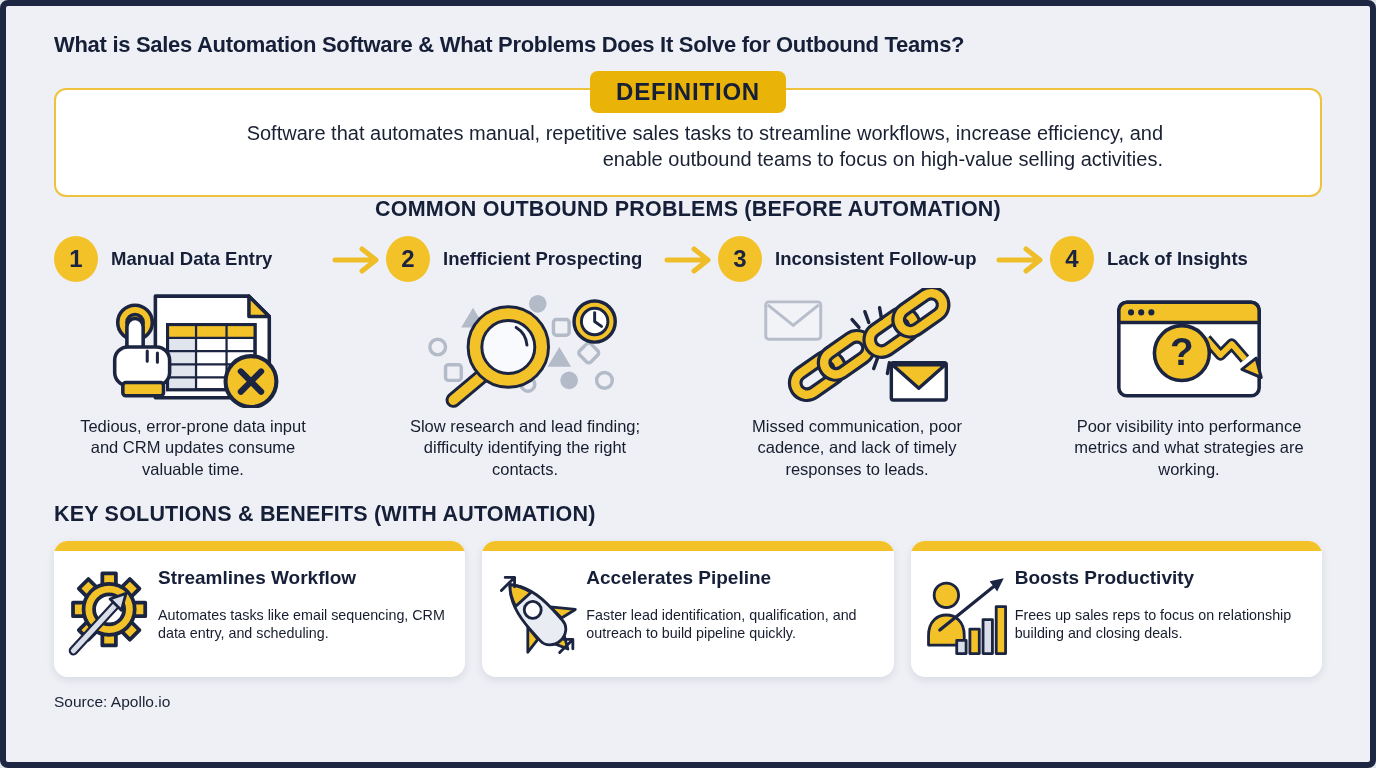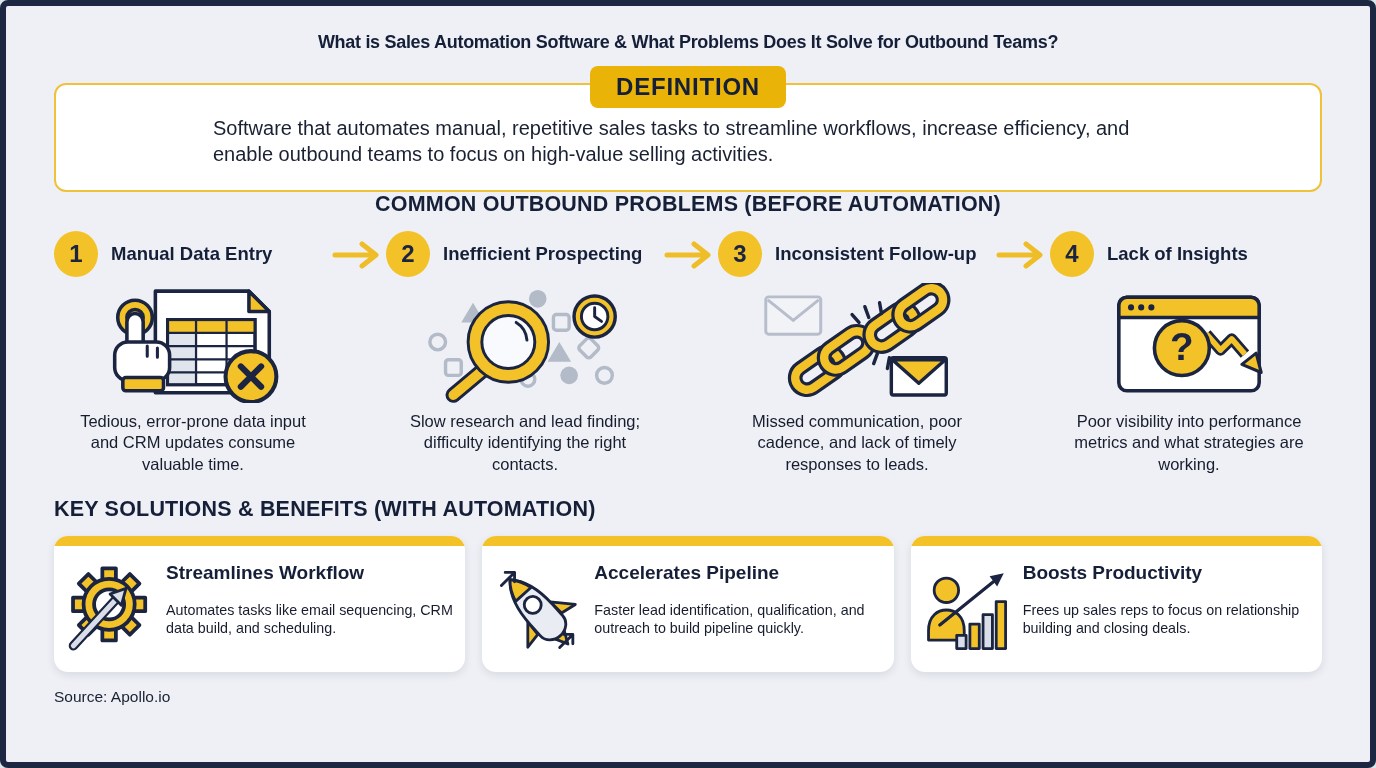--- a/index.html
+++ b/index.html
@@ -10,38 +10,38 @@
     width:1376px; height:768px;
     background:#EEF0F5;
     border:6px solid #1E2742;
     border-radius:8px;
     padding:26px 48px 0 48px;
     position:relative;
     overflow:hidden;
   }
 
   .page-title {
-    font-size:18px; font-weight:800; color:#161F38;
-    text-align:center; letter-spacing:-0.3px; white-space:nowrap;
+    font-size:22px; font-weight:800; color:#161F38;
+    letter-spacing:-0.3px; white-space:nowrap;
   }
 
   
   .def-wrap { position:relative; margin-top:30px; }
   .def-badge {
     position:absolute; top:-17px; left:50%; transform:translateX(-50%);
     background:#eab308; color:#161F38;
     font-size:24px; font-weight:800; letter-spacing:0.8px;
     padding:7px 26px; border-radius:8px; z-index:2;
   }
   .def-box {
     background:#FFFFFF; border:2.5px solid #EFC23B; border-radius:12px;
     padding:30px 40px 22px 40px;
   }
   .def-text {
-    font-size:20px; color:#1A2133; text-align:left; line-height:1.32;
+    font-size:20px; color:#1A2133; text-align:right; line-height:1.32;
     max-width:950px; margin:0 auto;
   }
 
   .section-heading {
     font-size:21.5px; font-weight:800; color:#161F38; letter-spacing:0.2px;
   }
   .problems-heading { text-align:center; }
   .solutions-heading { margin-top:22px; text-align:left; }
 
   
@@ -62,21 +62,21 @@
     max-width:256px; margin:8px auto 0 auto;
   }
 
   
   .cards-row { display:flex; gap:17px; margin-top:14px; }
   .card {
     flex:1; background:#FFFFFF; border-radius:14px; overflow:hidden;
     box-shadow:0 3px 8px rgba(20,30,60,0.10);
   }
   .card-top { height:10px; background:#F3C229; }
-  .card-body { display:flex; gap:8px; padding:12px 12px 14px 10px; align-items:flex-start; }
+  .card-body { display:flex; padding:12px 12px 14px 10px; align-items:flex-start; }
   .card-icon { flex:0 0 94px; height:96px; margin-top:4px; }
   .card-title { font-size:19px; font-weight:800; color:#161F38; line-height:1.15; margin:4px 0 6px 0; }
   .card-desc { font-size:14.3px; color:#171D2E; line-height:1.27;margin-top:17px; }
 
   .source { text-align:left; margin-top:16px; font-size:15.5px; color:#1A2133; }
 </style>
 </head>
 <body>
 
 <svg width="0" height="0" style="position:absolute" aria-hidden="true">
@@ -255,21 +255,21 @@
           <svg width="94" height="96" viewBox="0 0 100 100">
             <use href="#gear8" transform="translate(48,44) scale(0.8)"></use>
             <circle cx="48" cy="44" r="16" fill="#fff" stroke="#1B2440" stroke-width="4"></circle>
             <path d="M10,88 L56,38" stroke="#1B2440" stroke-width="10" stroke-linecap="round"></path>
             <path d="M10,88 L56,38" stroke="#D9DEE8" stroke-width="5.5" stroke-linecap="round"></path>
             <polygon points="66,27 61,45 49,33" fill="#D9DEE8" stroke="#1B2440" stroke-width="3" stroke-linejoin="round"></polygon>
           </svg>
         </div>
         <div class="card-text">
           <h3 class="card-title">Streamlines Workflow</h3>
-          <p class="card-desc">Automates tasks like email sequencing, CRM data build, and scheduling.</p>
+          <p class="card-desc">Automates tasks like email sequencing, CRM data entry, and scheduling.</p>
         </div>
       </div>
     </div>
 
     <div class="card">
       <div class="card-top"></div>
       <div class="card-body">
         <div class="card-icon">
           <svg width="94" height="96" viewBox="0 0 100 100">
             <g transform="rotate(-42 50 52)">

